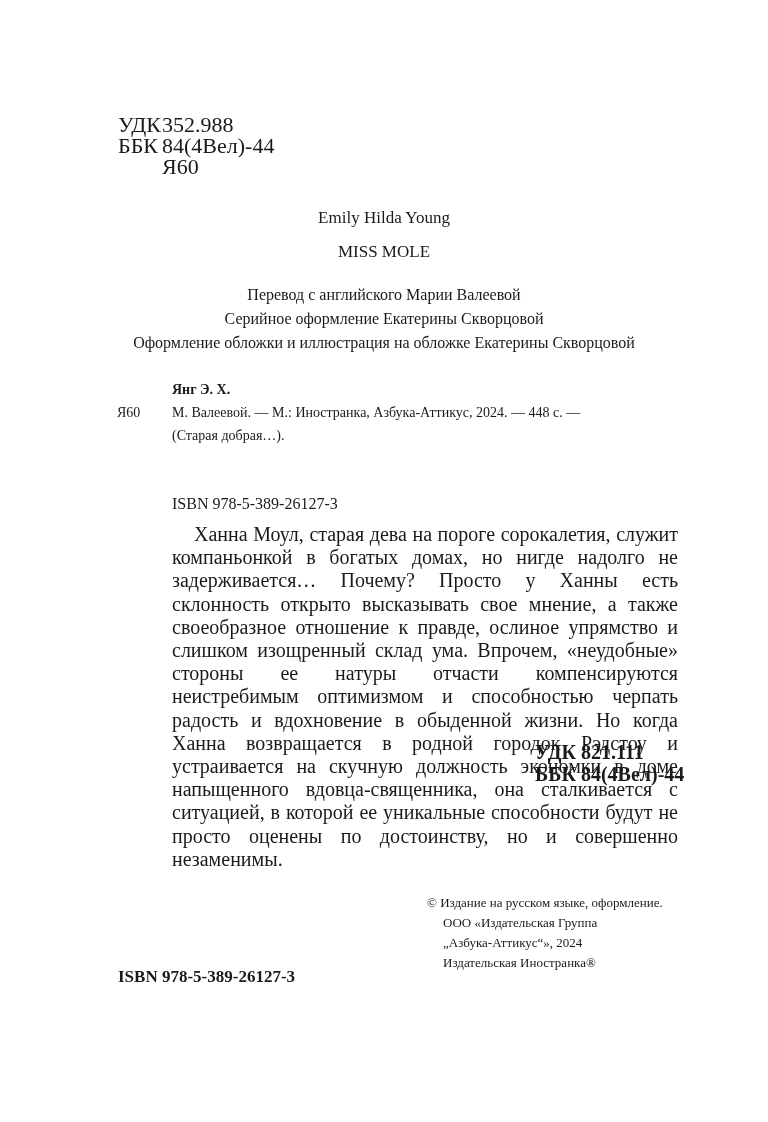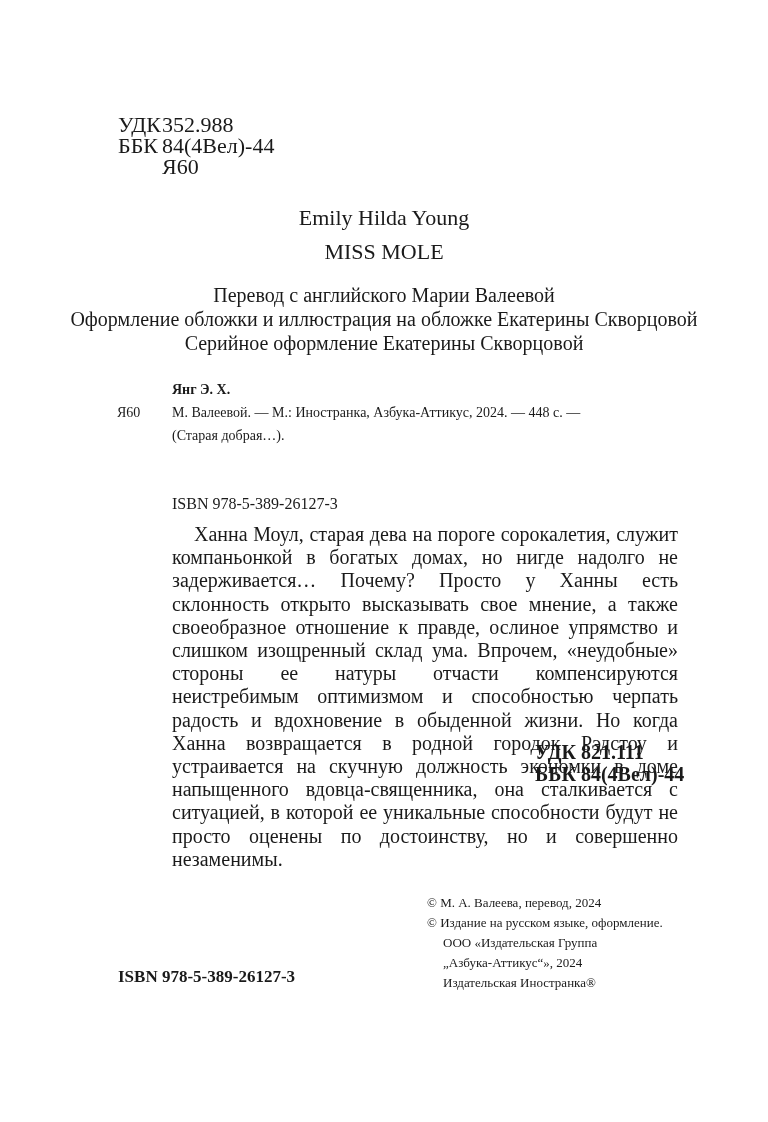--- a/index.html
+++ b/index.html
@@ -5,24 +5,24 @@
   html, body { margin: 0; padding: 0; background: #ffffff; }
   body {
     width: 768px; height: 1122px; position: relative; overflow: hidden;
     font-family: "Liberation Serif", "DejaVu Serif", serif; color: #1a1a1a;
   }
   .abs { position: absolute; }
   .top-codes { left: 118px; top: 114px; font-size: 22px; line-height: 21px; }
   .top-codes .row { display: flex; }
   .top-codes .k { width: 44px; }
   .top-codes .indent { padding-left: 44px; }
-  .center-block { left: 0; width: 768px; text-align: center; font-size: 22px; line-height: 24px; }
+  .center-block { left: 0; width: 768px; text-align: center; font-size: 17px; line-height: 24px; }
   .author { top: 206px; }
   .title { top: 240px; }
-  .credits { top: 283px; font-size: 20px; line-height: 24px; }
+  .credits { top: 283px; font-size: 16px; line-height: 24px; }
   .entry { left: 117px; top: 378px; width: 560px; font-size: 14px; line-height: 23px; }
   .entry .hdr { padding-left: 55px; font-weight: bold; }
   .entry .cat-row { position: relative; }
   .entry .code { position: absolute; left: 0; top: 0; }
   .entry .body { padding-left: 55px; text-align: justify; }
   .entry .body .first { text-indent: 22px; display: block; }
   .isbn-line { left: 172px; top: 495px; font-size: 16px; }
   .annot { left: 172px; top: 523px; width: 506px; font-size: 20px; line-height: 23.2px; text-align: justify; text-indent: 22px; }
   .bottom-codes { left: 535px; top: 741px; font-size: 20px; line-height: 22px; font-weight: bold; }
   .copyright { left: 427px; top: 893px; font-size: 13px; line-height: 20px; }
@@ -42,22 +42,22 @@
       <span>84(4Вел)-44</span>
     </div>
   <div class="indent">Я60</div>
 </div>
 
 <div class="abs center-block author">Emily Hilda Young</div>
 <div class="abs center-block title">MISS MOLE</div>
 
 <div class="abs center-block credits">
   <div>Перевод с английского Марии Валеевой</div>
+  <div>Серийное оформление Екатерины Скворцовой</div>
   <div>Оформление обложки и иллюстрация на обложке Екатерины Скворцовой</div>
-  <div>Серийное оформление Екатерины Скворцовой</div>
 </div>
 
 <div class="abs entry">
   <div class="hdr">Янг Э. Х.</div>
   <div class="cat-row">
     <span class="code">Я60</span>
     <div class="body">
       <div>М. Валеевой. — М.: Иностранка, Азбука-Аттикус, 2024. — 448 с. —</div>
       <div>(Старая добрая…).</div>
     </div>
@@ -67,20 +67,19 @@
 <div class="abs isbn-line">ISBN 978-5-389-26127-3</div>
 
 <div class="abs annot">Ханна Моул, старая дева на пороге сорокалетия, служит компаньонкой в богатых домах, но нигде надолго не задерживается… Почему? Просто у Ханны есть склонность открыто высказывать свое мнение, а также своеобразное отношение к правде, ослиное упрямство и слишком изощренный склад ума. Впрочем, «неудобные» стороны ее натуры отчасти компенсируются неистребимым оптимизмом и способностью черпать радость и вдохновение в обыденной жизни. Но когда Ханна возвращается в родной городок Рэдстоу и устраивается на скучную должность экономки в доме напыщенного вдовца-священника, она сталкивается с ситуацией, в которой ее уникальные способности будут не просто оценены по достоинству, но и совершенно незаменимы.</div>
 
 <div class="abs bottom-codes">
   <div>УДК 821.111</div>
   <div>ББК 84(4Вел)-44</div>
 </div>
 
 <div class="abs copyright">
-  <div>© М. А. Валеева, перевод, 2024</div>
   <div>© Издание на русском языке, оформление.</div>
   <div class="ind">ООО «Издательская Группа</div>
   <div class="ind">„Азбука-Аттикус“», 2024</div>
   <div class="ind">Издательская Иностранка®</div>
 </div>
 
 <div class="abs isbn-bottom">ISBN 978-5-389-26127-3</div>
 
 </body></html>

